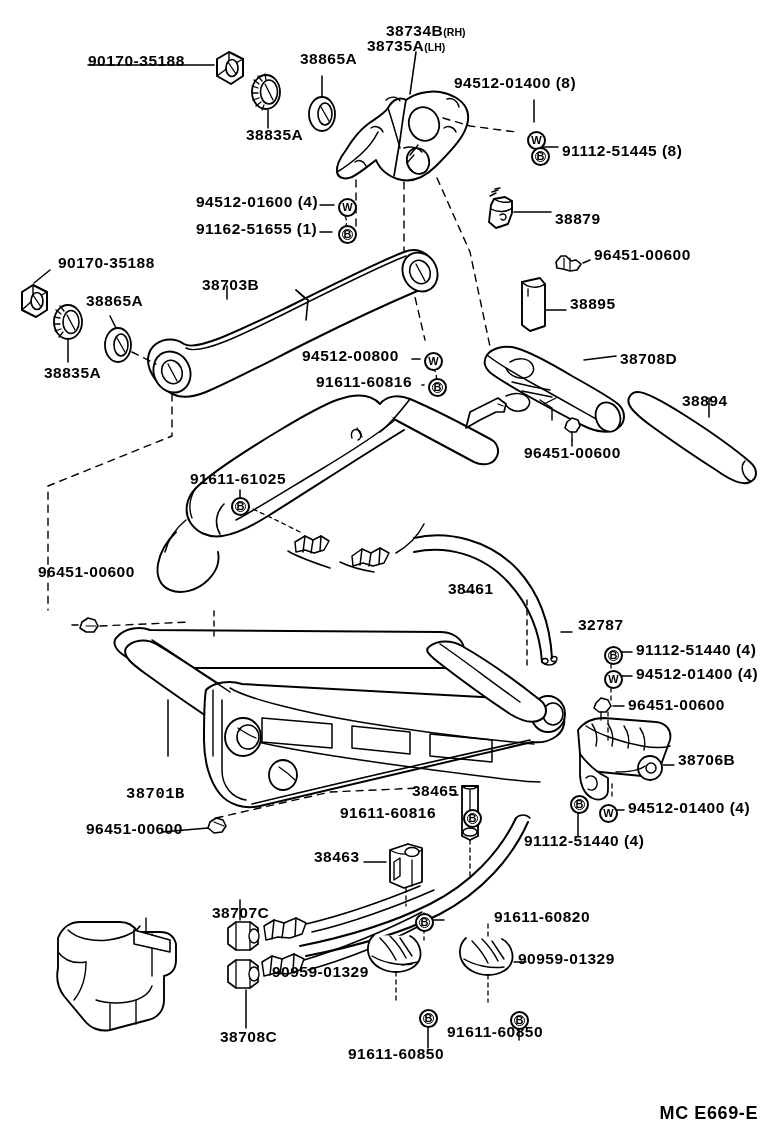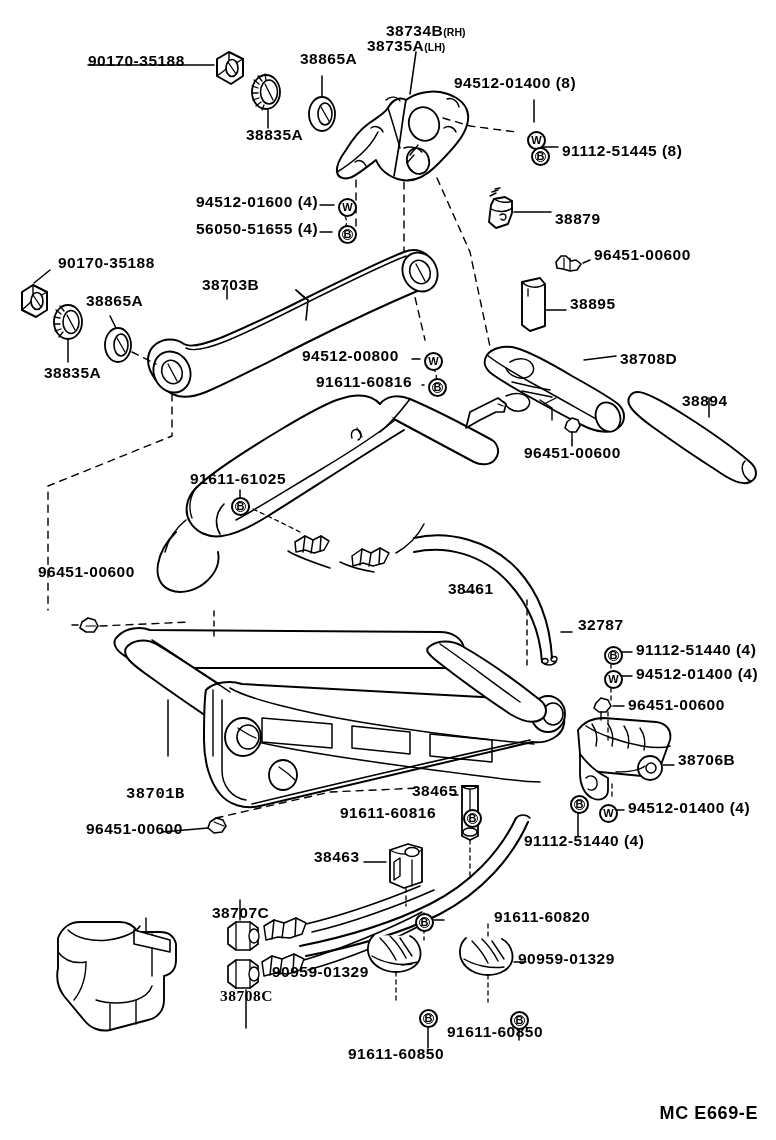--- a/index.html
+++ b/index.html
@@ -498,21 +498,21 @@
   </svg>
 
   <div class="lbl" style="left:88px;top:53px;"><span>90170-35188</span><span class="suf"></span></div>
   <div class="lbl" style="left:300px;top:51px;"><span>38865A</span><span class="suf"></span></div>
   <div class="lbl" style="left:386px;top:23px;"><span>38734B</span><span class="suf">(RH)</span></div>
   <div class="lbl" style="left:367px;top:38px;text-align:right;"><span>38735A</span><span class="suf">(LH)</span></div>
   <div class="lbl" style="left:454px;top:75px;"><span>94512-01400 (8)</span><span class="suf"></span></div>
   <div class="lbl" style="left:246px;top:127px;"><span>38835A</span><span class="suf"></span></div>
   <div class="lbl" style="left:562px;top:143px;"><span>91112-51445 (8)</span><span class="suf"></span></div>
   <div class="lbl" style="left:196px;top:194px;"><span>94512-01600 (4)</span><span class="suf"></span></div>
-  <div class="lbl" style="left:196px;top:221px;"><span>56050-51655 (4)</span><span class="suf"></span></div>
+  <div class="lbl" style="left:196px;top:221px;"><span>91162-51655 (1)</span><span class="suf"></span></div>
   <div class="lbl" style="left:555px;top:211px;"><span>38879</span><span class="suf"></span></div>
   <div class="lbl" style="left:594px;top:247px;"><span>96451-00600</span><span class="suf"></span></div>
   <div class="lbl" style="left:58px;top:255px;"><span>90170-35188</span><span class="suf"></span></div>
   <div class="lbl" style="left:202px;top:277px;"><span>38703B</span><span class="suf"></span></div>
   <div class="lbl" style="left:570px;top:296px;text-align:center;"><span>38895</span><span class="suf"></span></div>
   <div class="lbl" style="left:86px;top:293px;"><span>38865A</span><span class="suf"></span></div>
   <div class="lbl" style="left:302px;top:348px;"><span>94512-00800</span><span class="suf"></span></div>
   <div class="lbl" style="left:620px;top:351px;"><span>38708D</span><span class="suf"></span></div>
   <div class="lbl" style="left:44px;top:365px;"><span>38835A</span><span class="suf"></span></div>
   <div class="lbl" style="left:316px;top:374px;"><span>91611-60816</span><span class="suf"></span></div>
@@ -530,21 +530,21 @@
   <div class="lbl" style="left:412px;top:783px;"><span>38465</span><span class="suf"></span></div>
   <div class="lbl" style="left:340px;top:805px;"><span>91611-60816</span><span class="suf"></span></div>
   <div class="lbl" style="left:628px;top:800px;"><span>94512-01400 (4)</span><span class="suf"></span></div>
   <div class="lbl" style="left:86px;top:821px;"><span>96451-00600</span><span class="suf"></span></div>
   <div class="lbl" style="left:524px;top:833px;"><span>91112-51440 (4)</span><span class="suf"></span></div>
   <div class="lbl" style="left:314px;top:849px;"><span>38463</span><span class="suf"></span></div>
   <div class="lbl" style="left:212px;top:905px;"><span>38707C</span><span class="suf"></span></div>
   <div class="lbl" style="left:448px;top:909px;margin-left:46px;"><span>91611-60820</span><span class="suf"></span></div>
   <div class="lbl" style="left:518px;top:951px;"><span>90959-01329</span><span class="suf"></span></div>
   <div class="lbl" style="left:272px;top:964px;"><span>90959-01329</span><span class="suf"></span></div>
-  <div class="lbl" style="left:220px;top:988px;font-family:Liberation Serif, serif;"><span>38708C</span><span class="suf"></span></div>
+  <div class="lbl" style="left:220px;top:1029px;"><span>38708C</span><span class="suf"></span></div>
   <div class="lbl" style="left:447px;top:1024px;"><span>91611-60850</span><span class="suf"></span></div>
   <div class="lbl" style="left:348px;top:1046px;"><span>91611-60850</span><span class="suf"></span></div>
 
   <div class="footer">MC E669-E</div>
 
   <div id="marker-layer">
       <div class="mk w" style="left: 527px; top: 131px;">
         <span>W</span>
       </div>
       <div class="mk b" style="left: 531px; top: 147px;">

